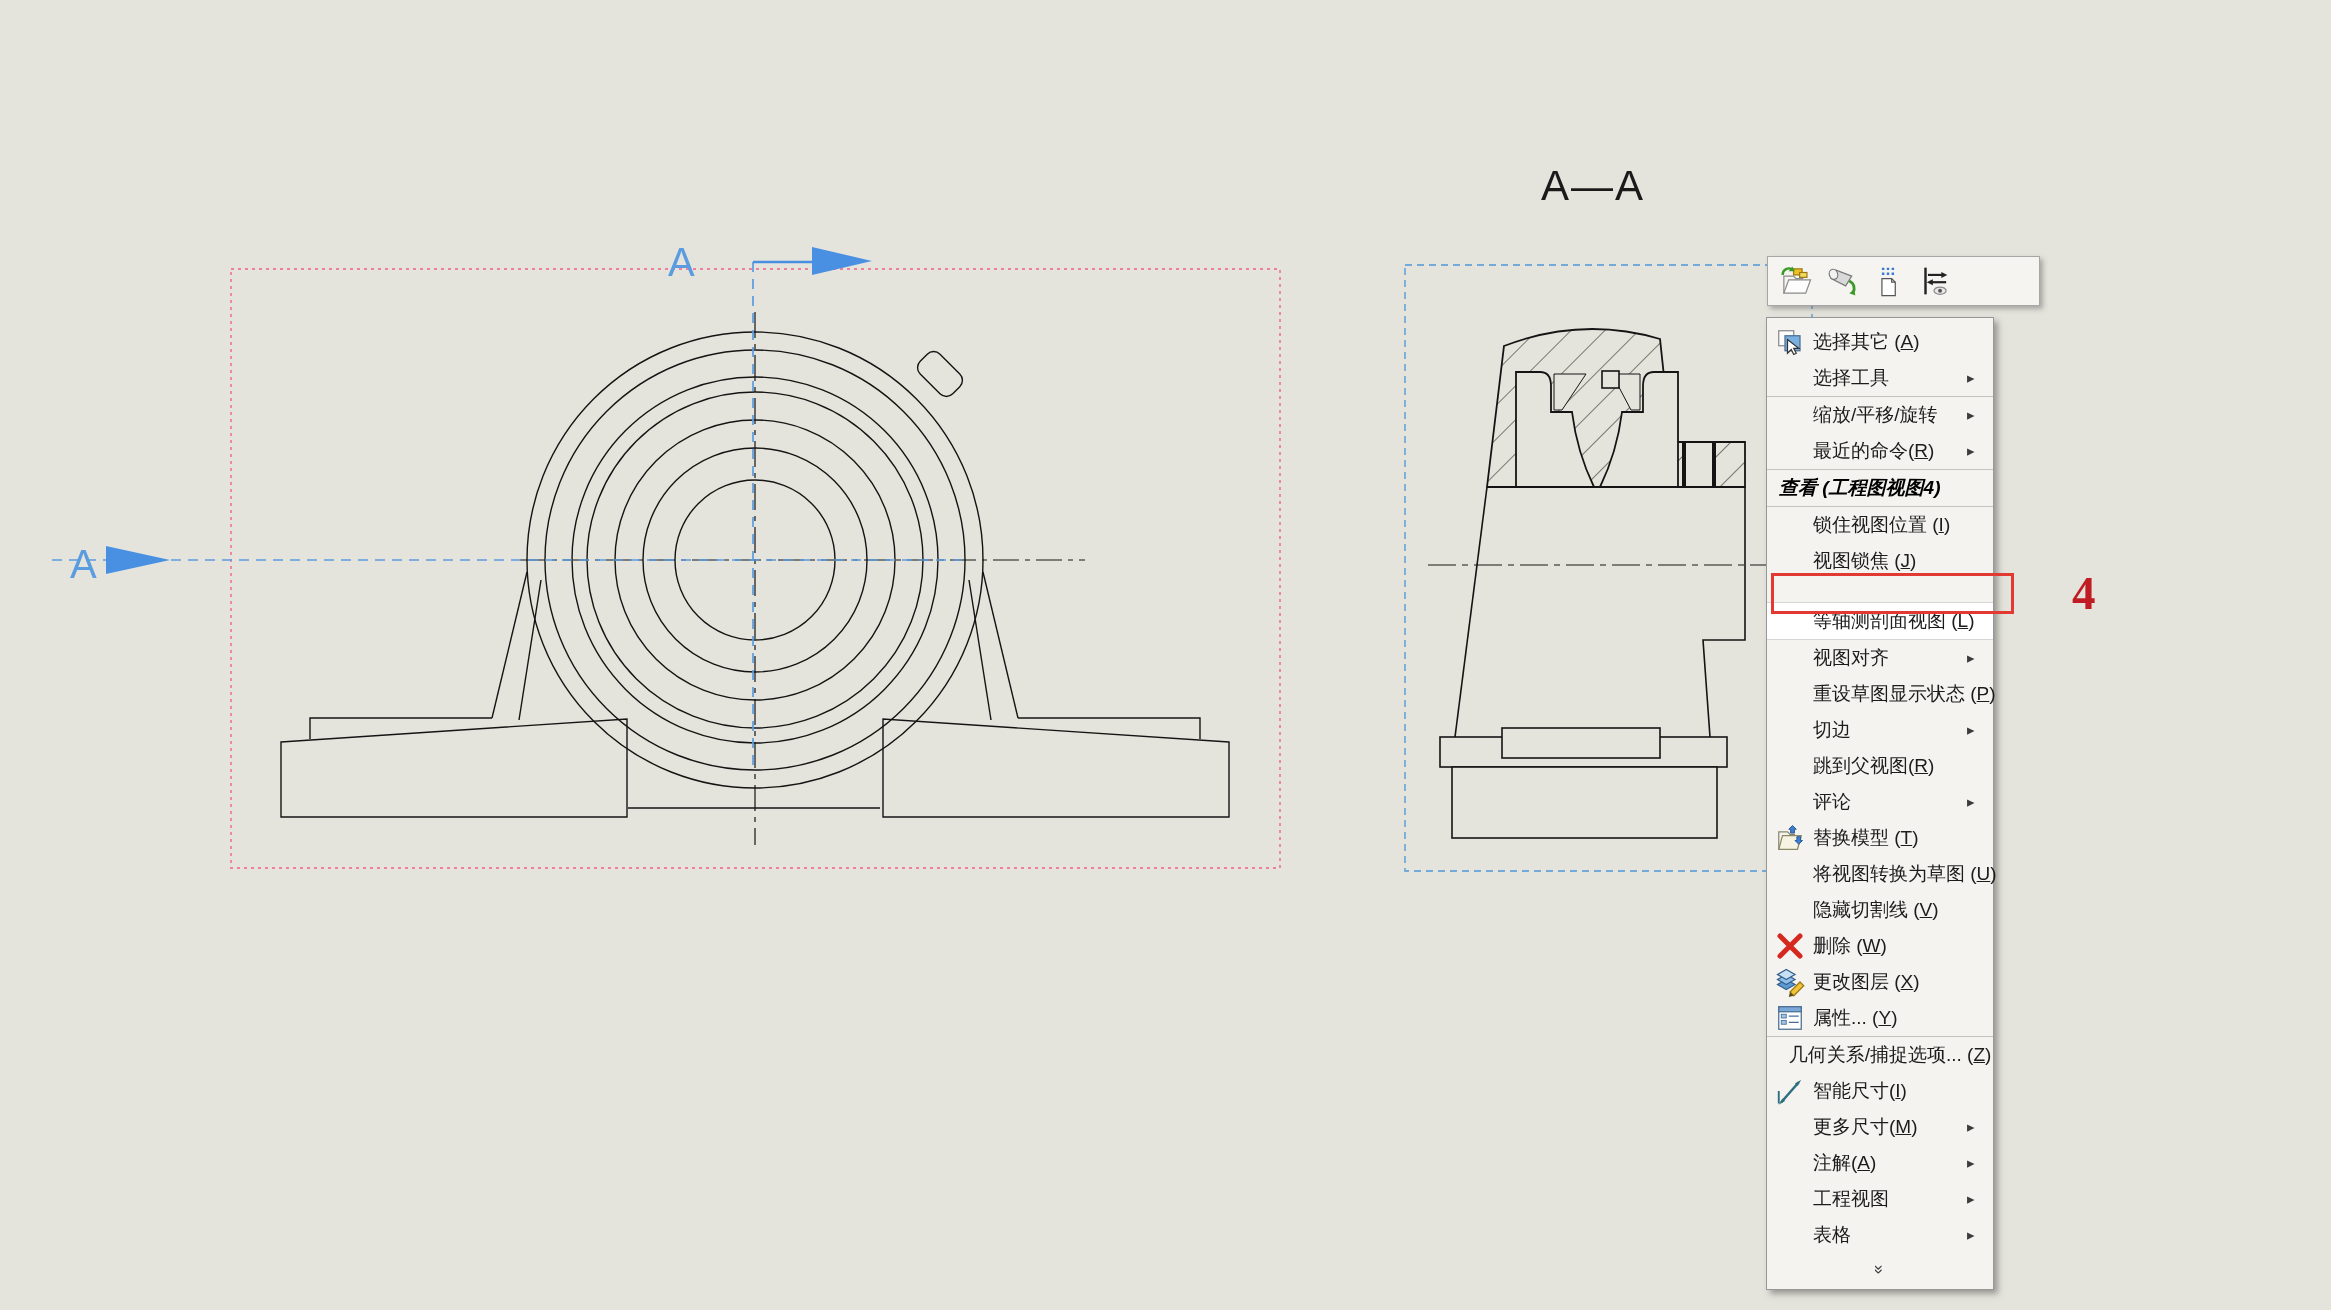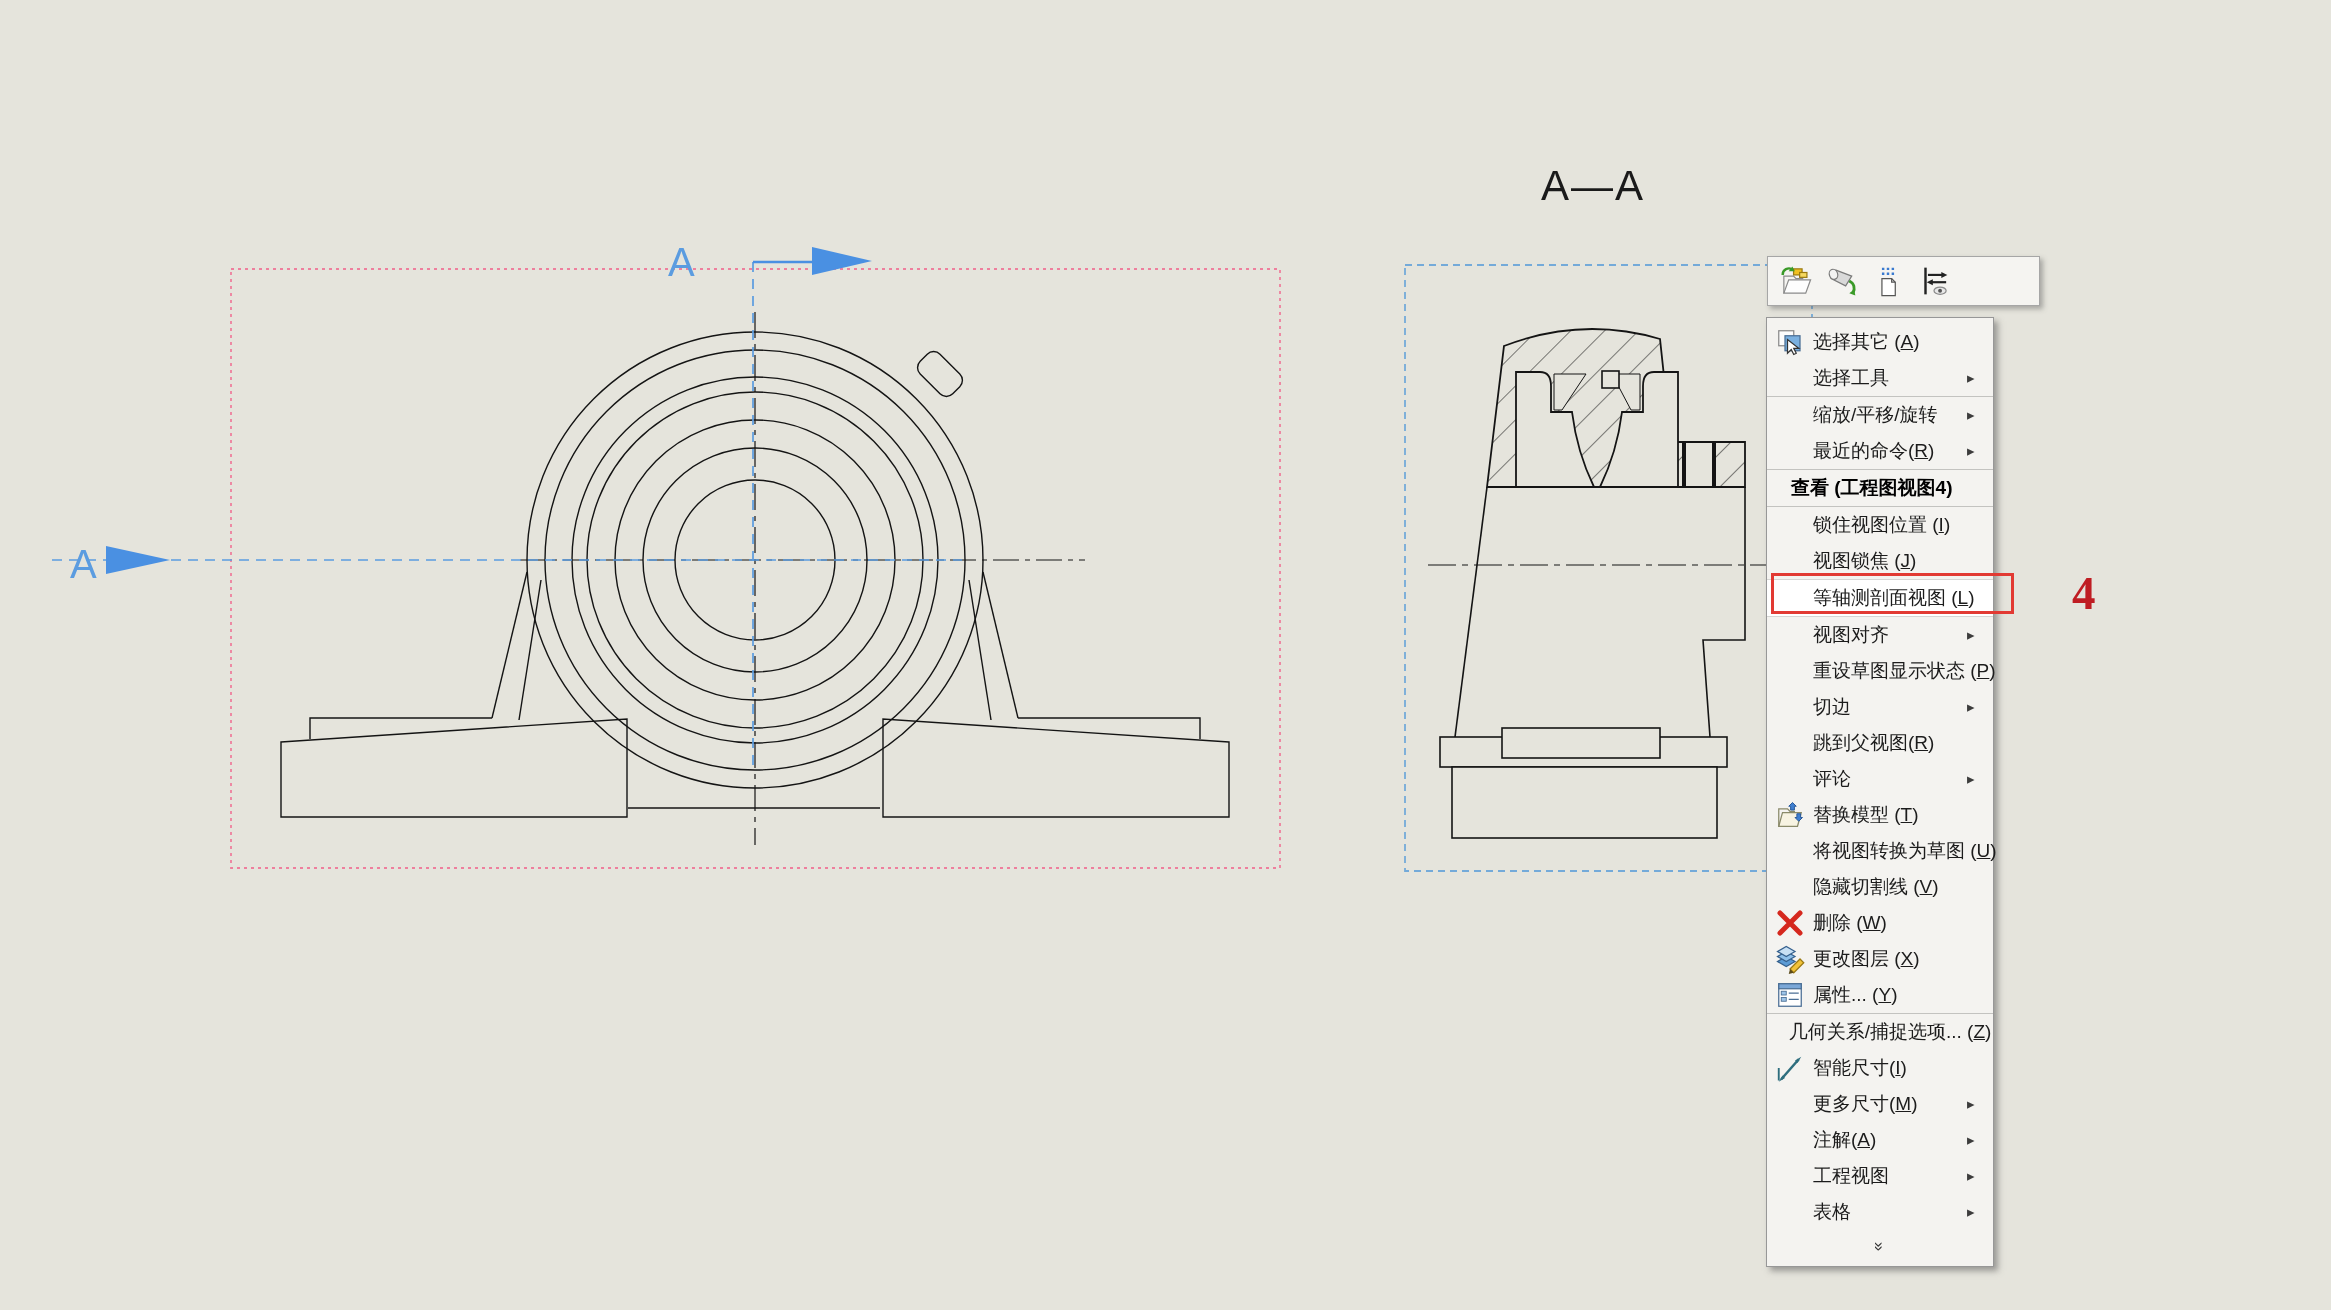--- a/index.html
+++ b/index.html
@@ -16,22 +16,22 @@
   
   #ctx-menu{position:absolute;left:1766px;top:317px;width:228px;
     background:#f4f3f0;border:1px solid #979797;box-shadow:4px 4px 6px rgba(80,80,80,.5);
     padding:6px 0;box-sizing:border-box;}
   .mi{position:relative;height:36px;display:flex;align-items:center;font-size:19px;color:#1c1c1c;cursor:default;}
   .mi .ic{width:46px;display:flex;align-items:center;justify-content:center;flex:0 0 46px;}
   .mi .lbl{flex:1 1 auto;white-space:nowrap;}
   .mi .arrow{flex:0 0 26px;font-size:15px;color:#3c3c3c;text-align:left;}
   .mi.sep-above{border-top:1px solid #c3c3c0;justify-content:center;}
   .mi.hdr{font-weight:bold;border-top:1px solid #c3c3c0;border-bottom:1px solid #c3c3c0;color:#000;}
-  .mi.hdr .lbl{padding-left:24px;}
-  .mi.hl{background:#ffffff;border-top:1px solid #d6d6d4;border-bottom:1px solid #d6d6d4;}
+  .mi.hdr .lbl{padding-left:12px;font-style:italic;}
+  .mi.hl{background:#ffffff;border-top:1px solid #d6d6d4;border-bottom:1px solid #d6d6d4;margin-top:23px;}
   .mi.expander{height:30px;justify-content:center;color:#333;}
   .mi.expander .chev{transform:rotate(90deg);font-size:17px;letter-spacing:-2px;line-height:1;}
   .mi u{text-decoration:underline;}
 
   
   #red-box{position:absolute;left:1771px;top:573px;width:243px;height:41px;
     border:3px solid #e23a33;box-sizing:border-box;z-index:30;}
   #step-num{position:absolute;left:2072px;top:566px;font-family:"Liberation Serif",serif;
     font-weight:bold;font-size:47px;color:#bf1d23;z-index:30;}
 </style>

